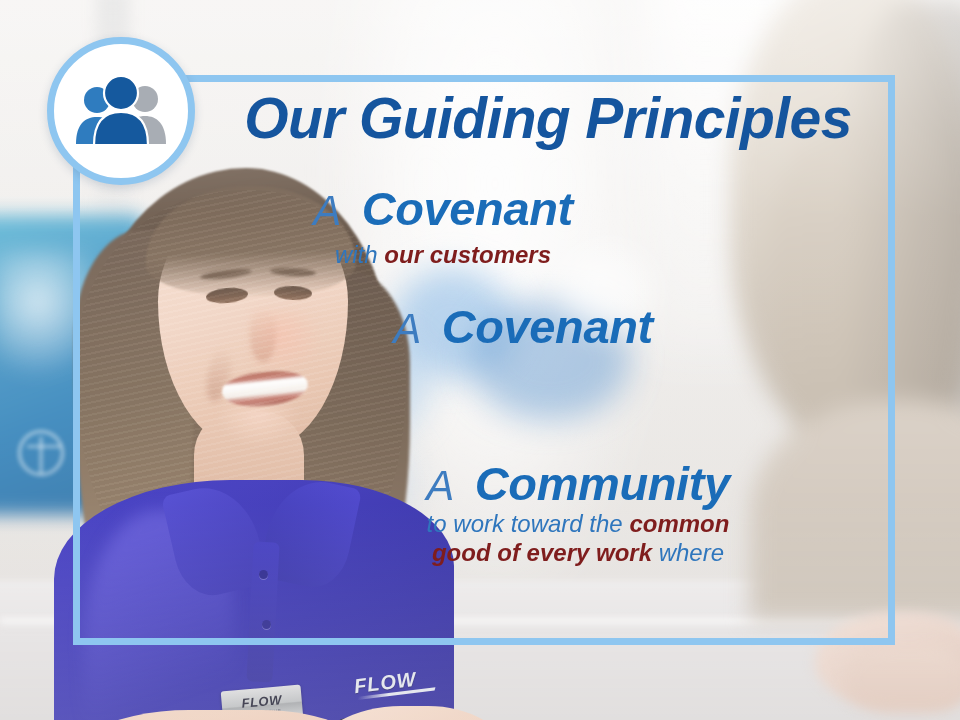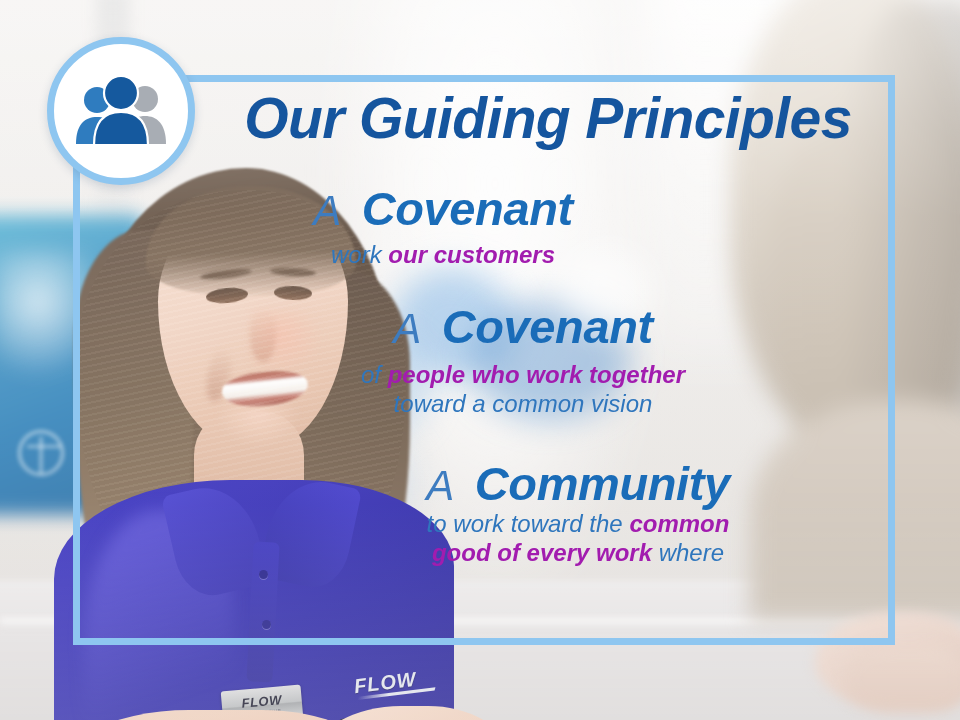--- a/index.html
+++ b/index.html
@@ -342,21 +342,21 @@
   .p-head .word{
     font-size:47px;font-weight:bold;color:#1a6cb8;letter-spacing:-.4px;margin-left:16px;
   }
   .p-sub{
     text-align:center;
     font-size:24px;
     line-height:1.2;
     color:#2f76bd;
     margin-top:6px;
   }
-  .p-sub b{font-weight:bold;color:#a21caf;}
+  .p-sub b{font-weight:bold;color:#7f1d1d;}
 
   
   .pr1{left:70px;top:110px;width:600px;}
   .pr1 .p-sub{margin-top:8px;}
 
   .pr2{left:140px;top:228px;width:620px;}
   .pr2 .p-sub{margin-top:10px;}
 
   .pr3{left:190px;top:385px;width:630px;}
   .pr3 .p-sub{margin-top:2px;}
@@ -459,33 +459,29 @@
   <div class="content">
 
     <div class="title">Our Guiding Principles</div>
 
     <div class="principle pr1">
       <div class="p-head">
         <span class="art">A</span>
         <span class="word">Covenant</span>
       </div>
       <div class="p-sub">
-        <span>work </span><b>our customers</b>
+        <span>with </span><b>our customers</b>
       </div>
     </div>
 
     <div class="principle pr2">
       <div class="p-head">
         <span class="art">A</span>
         <span class="word">Covenant</span>
       </div>
-      <div class="p-sub">
-        <span>of </span><b>people who work together</b><br>
-        <span>toward a common vision</span>
-      </div>
     </div>
 
     <div class="principle pr3">
       <div class="p-head">
         <span class="art">A</span>
         <span class="word">Community</span>
       </div>
       <div class="p-sub">
         <span>to work toward the </span><b>common</b><br>
         <b>good of every work</b><span> where</span><br>

